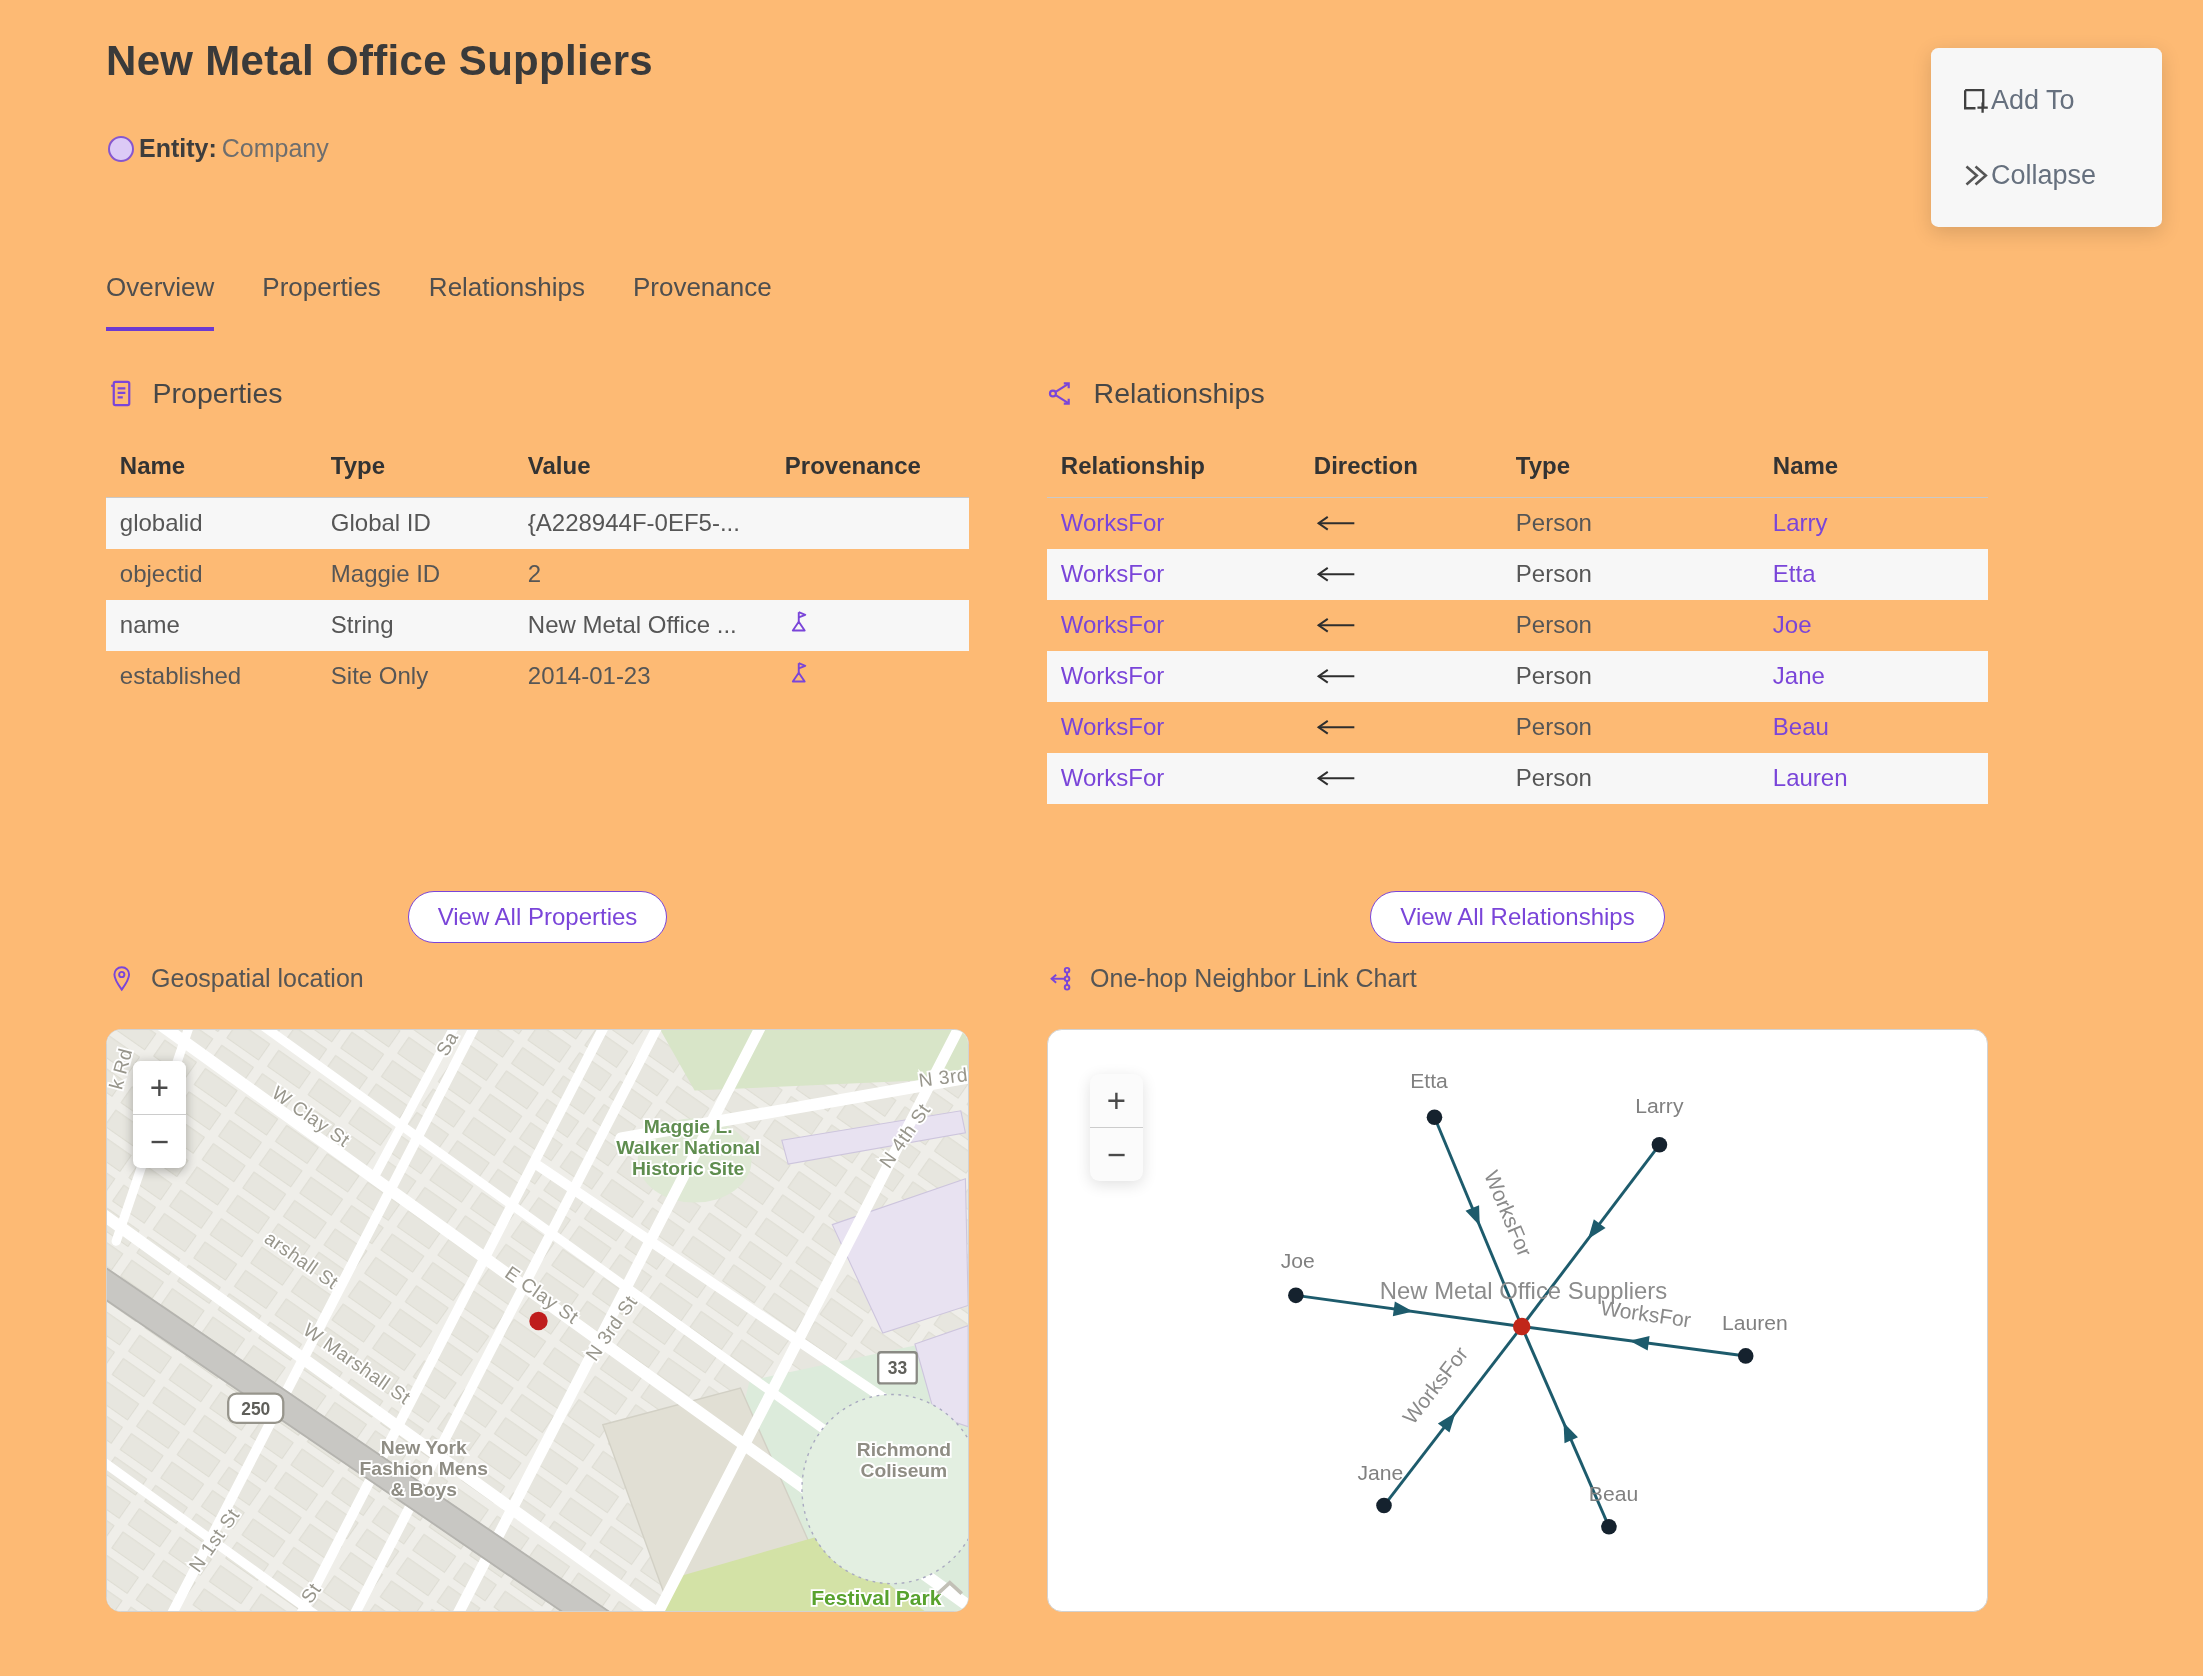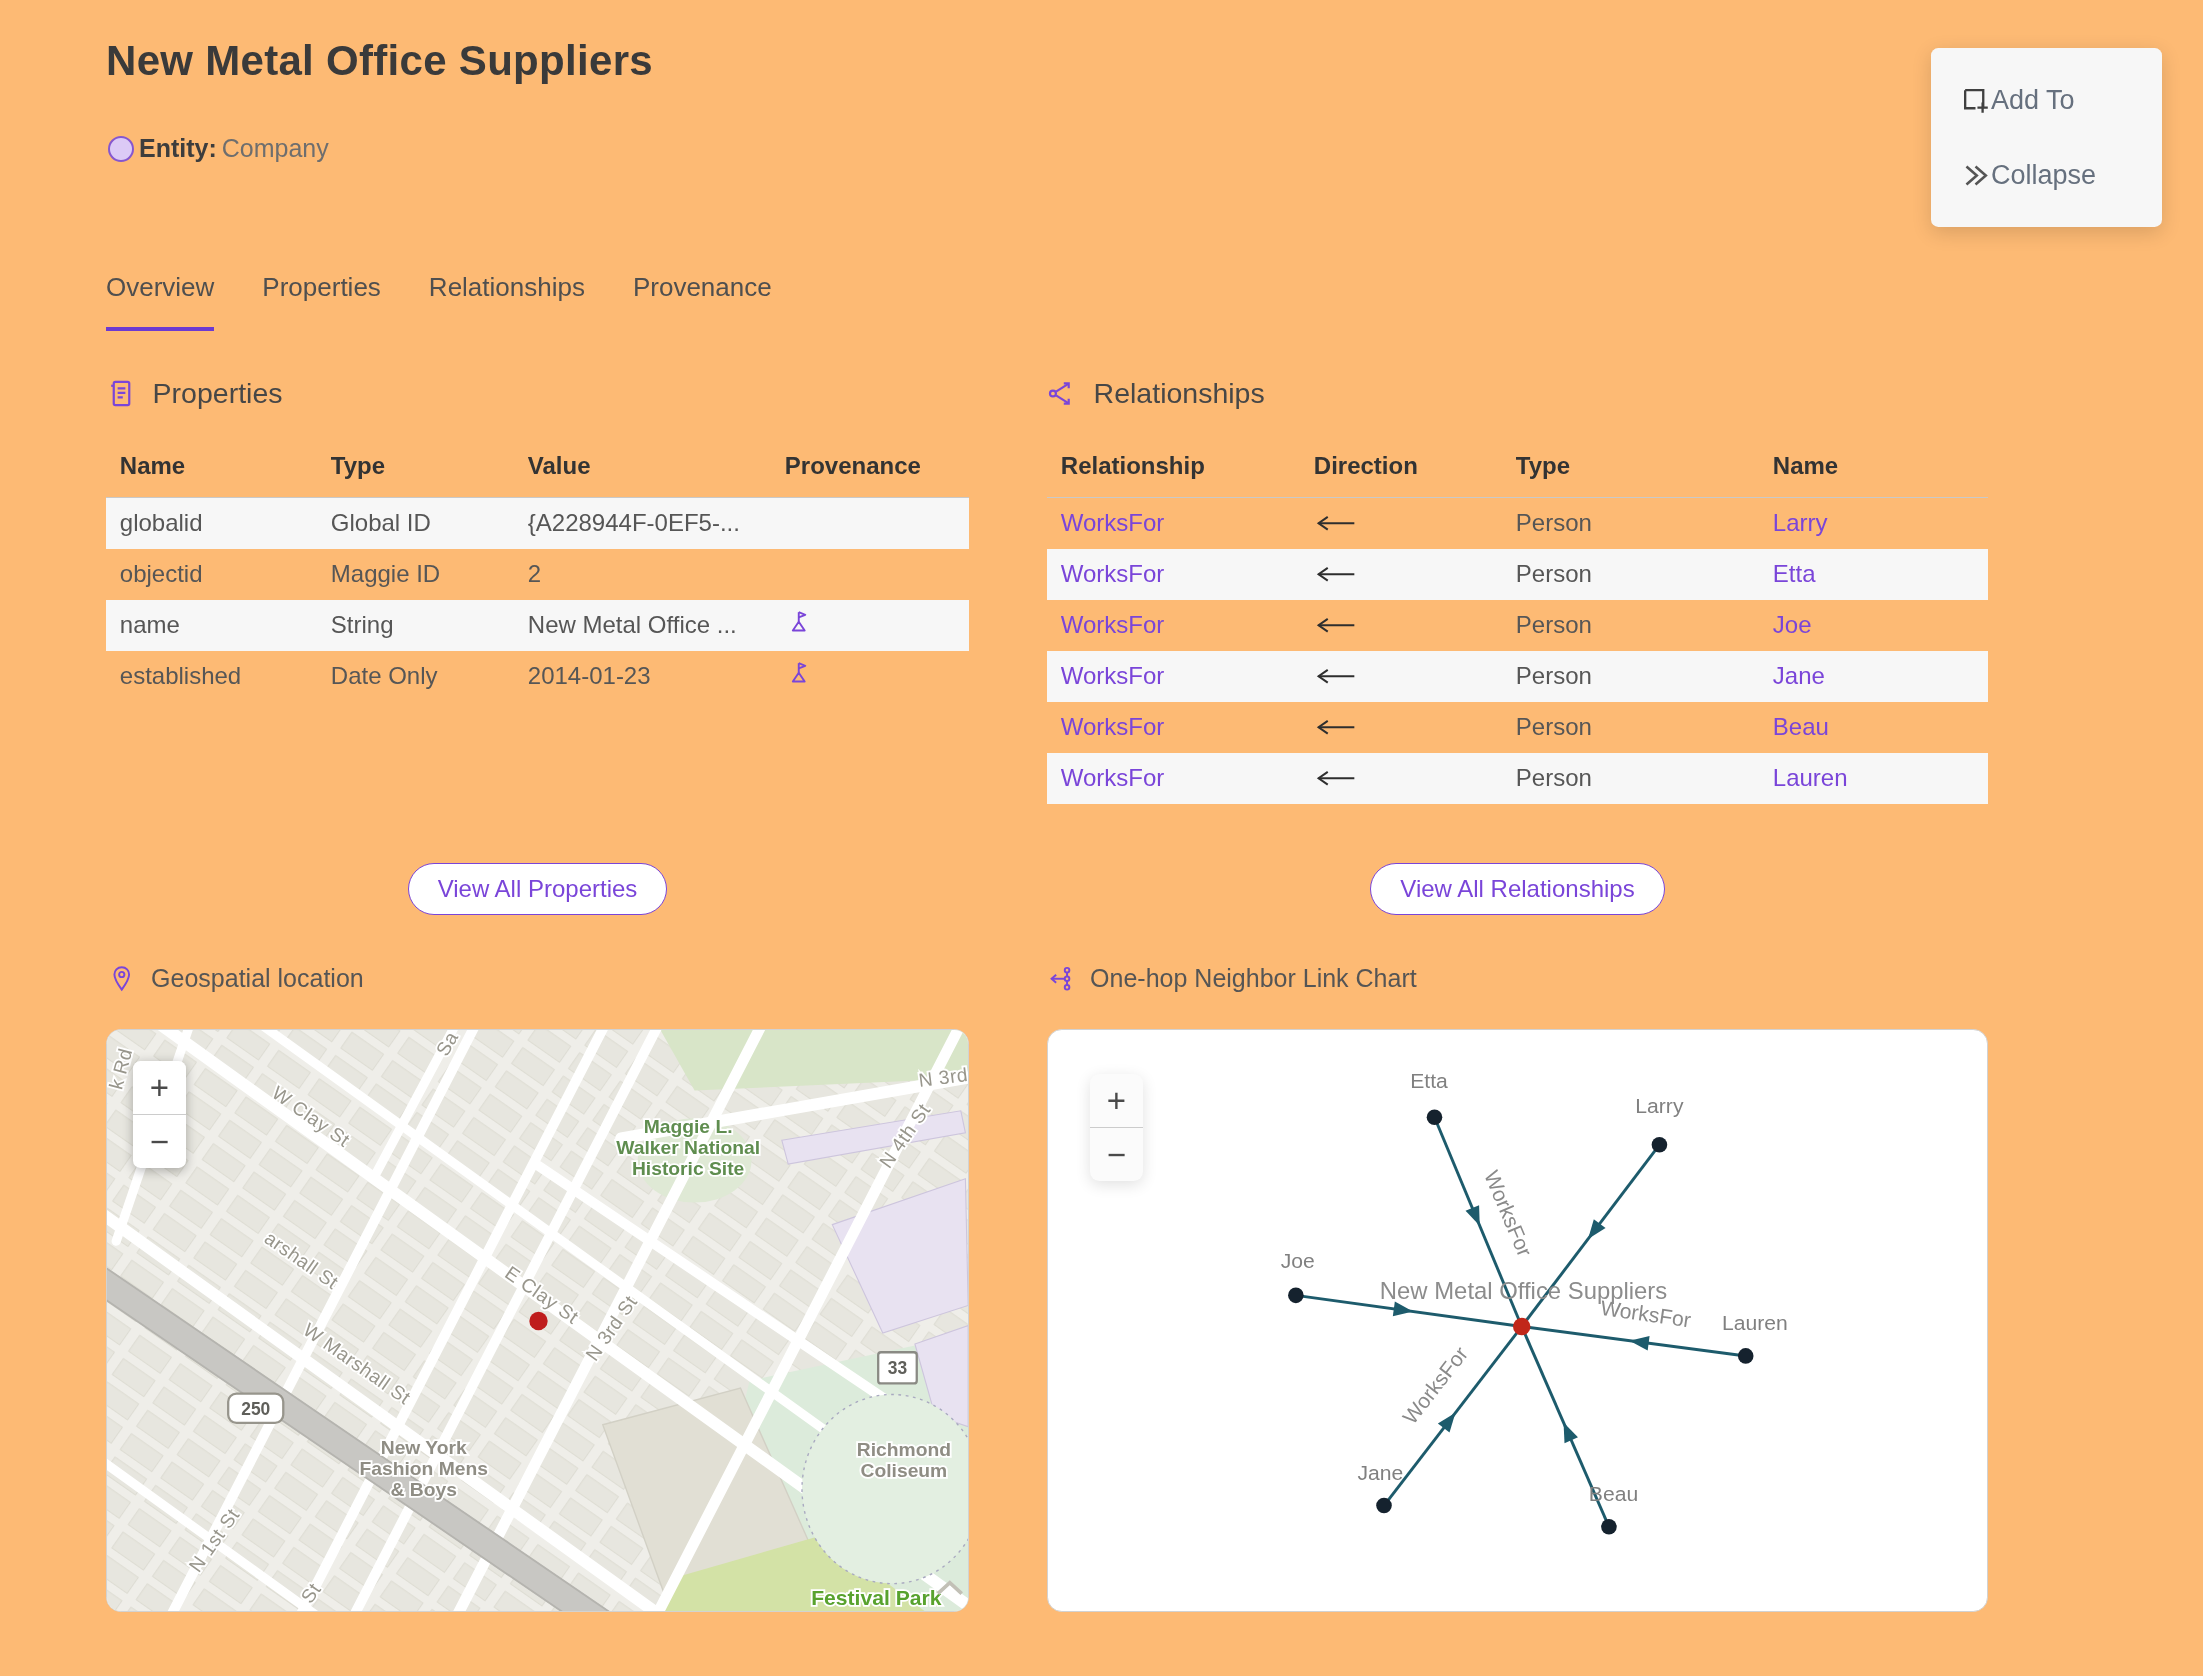--- a/index.html
+++ b/index.html
@@ -34,21 +34,21 @@
   .props-grid{grid-template-columns:211px 197px 257px 1fr;padding-left:13.8px;}
   .rels-grid{grid-template-columns:253px 202px 257px 1fr;padding-left:13.8px;}
   .trow{display:grid;height:51px;align-items:center;font-size:24px;color:#565656;}
   .trow.stripe{background:#f7f7f7;}
   .lnk{color:#7a45d9;cursor:pointer;}
   .cell{overflow:hidden;white-space:nowrap;}
 
   .viewall-wrap{position:absolute;top:863px;display:flex;justify-content:center;}
   #props-viewall{left:106px;width:863px;}
   #rels-viewall{left:1047px;width:941px;}
-  .pill{border:1.8px solid #7a45d9;color:#7a45d9;border-radius:917px;padding:11px 29px;font-size:24px;background:#fff;cursor:pointer;}
+  .pill{border:1.8px solid #7a45d9;color:#7a45d9;border-radius:917px;padding:11px 29px;font-size:24px;background:#fff;cursor:pointer;margin-top:28px;}
 
   .panel{position:absolute;top:1029px;height:583px;border:0.9px solid #d2d2d2;border-radius:14.7px;overflow:hidden;background:#fff;box-sizing:border-box;}
   #map-panel{left:106px;width:863px;}
   #chart-panel{left:1047px;width:941px;}
   .panel svg{position:absolute;left:0;top:0;}
 
   .zoomctl{position:absolute;background:#fff;border-radius:7.3px;box-shadow:0 2.8px 11px rgba(0,0,0,.28);width:53px;z-index:5;}
   .zbtn{height:53px;display:flex;align-items:center;justify-content:center;font-size:33px;color:#4a4a4a;cursor:pointer;}
   .zbtn + .zbtn{border-top:0.9px solid #ccc;}
   #map-zoom{left:26px;top:31px;}
@@ -155,21 +155,21 @@
           <div class="cell"><svg width="27.5" height="27.5" viewBox="0 0 26 26">
               <g fill="none" stroke="#7a45d9" stroke-width="1.8" stroke-linejoin="round">
                 <path d="M13 4v9"></path>
                 <path d="M13 4l6.2 2.4-6.2 2.4"></path>
                 <path d="M13 13l-5.6 8.2h11.2z"></path>
               </g>
             </svg></div>
         </div>
         <div class="trow props-grid">
           <div class="cell">established</div>
-          <div class="cell">Date Only</div>
+          <div class="cell">Site Only</div>
           <div class="cell">2014-01-23</div>
           <div class="cell"><svg width="27.5" height="27.5" viewBox="0 0 26 26">
               <g fill="none" stroke="#7a45d9" stroke-width="1.8" stroke-linejoin="round">
                 <path d="M13 4v9"></path>
                 <path d="M13 4l6.2 2.4-6.2 2.4"></path>
                 <path d="M13 13l-5.6 8.2h11.2z"></path>
               </g>
             </svg></div>
         </div>
       </div>

